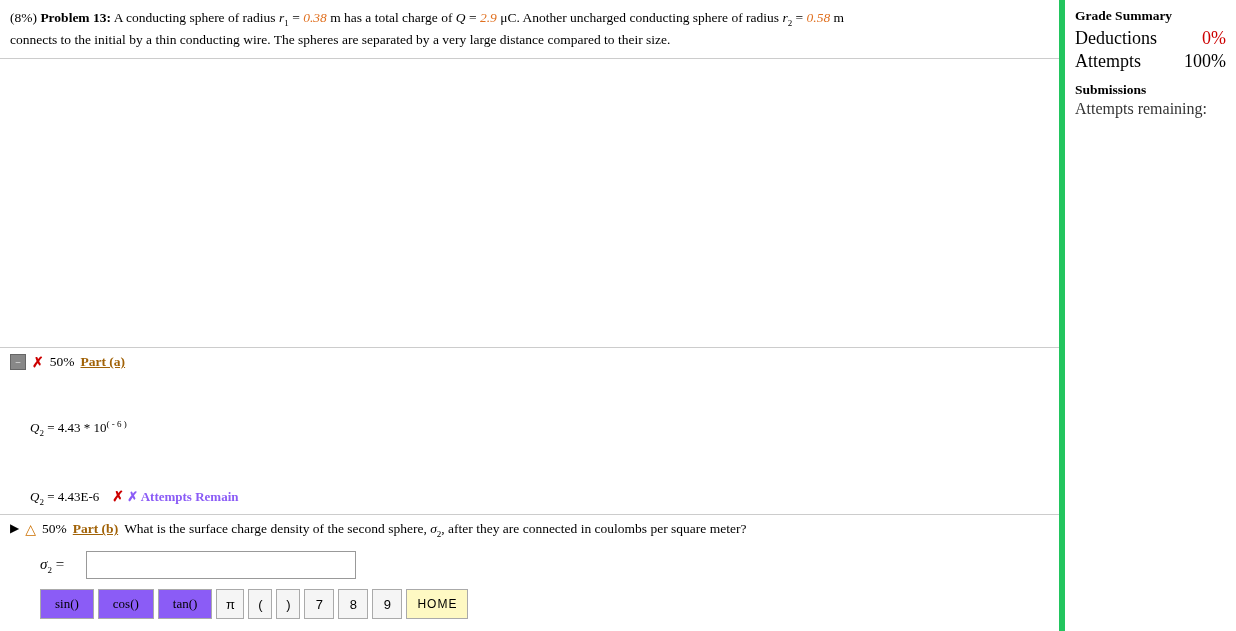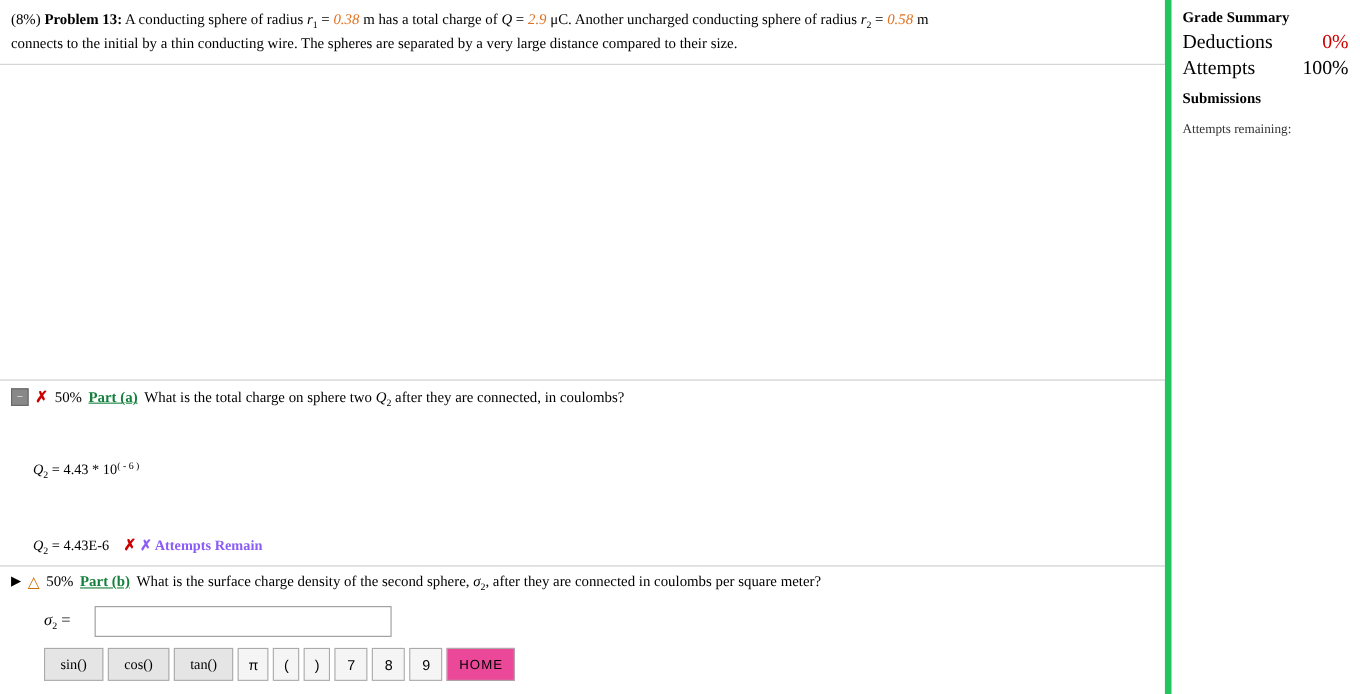--- a/index.html
+++ b/index.html
@@ -66,21 +66,21 @@
       cursor: pointer;
     }
     .x-icon {
       color: #cc0000;
       font-weight: bold;
       font-size: 14px;
     }
     .part-label {
       font-weight: bold;
       text-decoration: underline;
-      color: #15803d;
+      color: #a16207;
     }
     .answer-line {
       font-size: 13px;
       padding: 2px 20px;
       margin-top: 46px;
     }
     .attempts-remain {
       color: #8b5cf6;
       font-weight: bold;
     }
@@ -122,40 +122,40 @@
     .calc-row {
       display: flex;
       align-items: center;
       padding: 6px 30px;
       gap: 4px;
     }
     .calc-btn {
       height: 30px;
       padding: 0 14px;
       border: 1px solid #aaa;
-      background: #e5e5e5;
+      background: #8b5cf6;
       font-size: 13px;
       cursor: pointer;
       font-family: Georgia, serif;
     }
     .num-btn {
       width: 30px;
       height: 30px;
       padding: 0;
       border: 1px solid #aaa;
       background: #f5f5f5;
       font-size: 13px;
       cursor: pointer;
       text-align: center;
     }
     .home-btn {
       height: 30px;
       padding: 0 10px;
       border: 1px solid #aaa;
-      background: #ec4899;
+      background: #fef9c3;
       font-size: 12px;
       cursor: pointer;
       font-family: Arial, sans-serif;
       letter-spacing: 1px;
     }
     .paren-btn {
       width: 24px;
       height: 30px;
       padding: 0;
       border: 1px solid #aaa;
@@ -196,24 +196,24 @@
       color: #cc0000;
     }
     .hundred-pct {
       color: #000;
       text-align: center;
     }
     .submissions-title {
       font-weight: bold;
       font-size: 13.5px;
       margin-top: 8px;
-      margin-bottom: 12px;
+      margin-bottom: 2px;
     }
     .sub-line {
-      font-size: 12px;
+      font-size: 16px;
       color: #333;
     }
     sup {
       font-size: 9px;
     }
     sub {
       font-size: 9px;
     }
     .underline-link {
       text-decoration: underline;
@@ -233,23 +233,20 @@
     </div>
 
     <div class="work-area"></div>
 
     <div class="part-a">
       <div class="part-a-header">
         <span class="icon-box">−</span>
         <span class="x-icon">✗</span>
         <span>50%</span>
         <span class="part-label underline-link">Part (a)</span>
-        <span>
-          What is the total charge on sphere two <em>Q</em><sub>2</sub> after they are connected, in coulombs?
-        </span>
       </div>
       <div class="answer-line">
         <em>Q</em><sub>2</sub> = 4.43 * 10<sup>( - 6 )</sup>
       </div>
       <div class="answer-line">
         <em>Q</em><sub>2</sub> = 4.43E-6 &nbsp;&nbsp; <span class="x-icon">✗</span> <span class="attempts-remain">✗ Attempts Remain</span>
       </div>
     </div>
 
     <div class="part-b">

